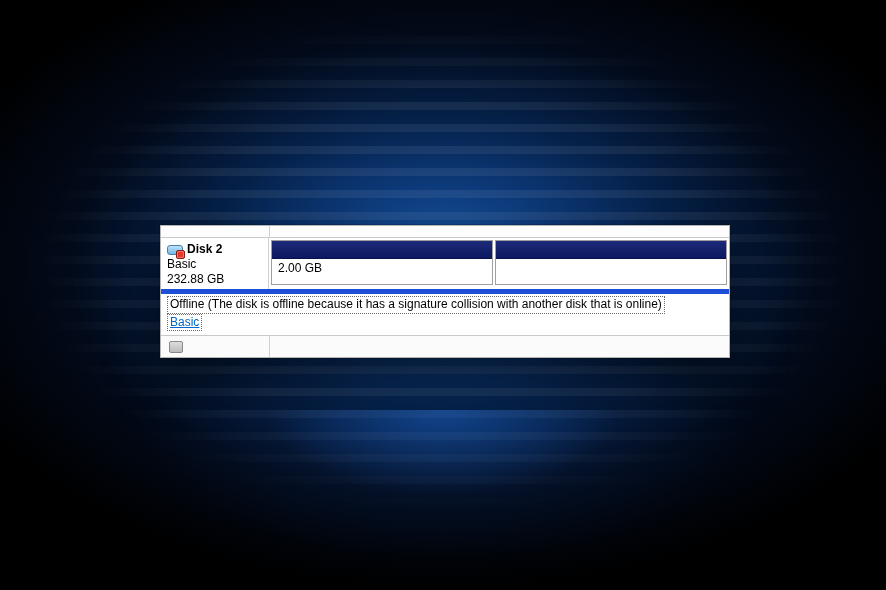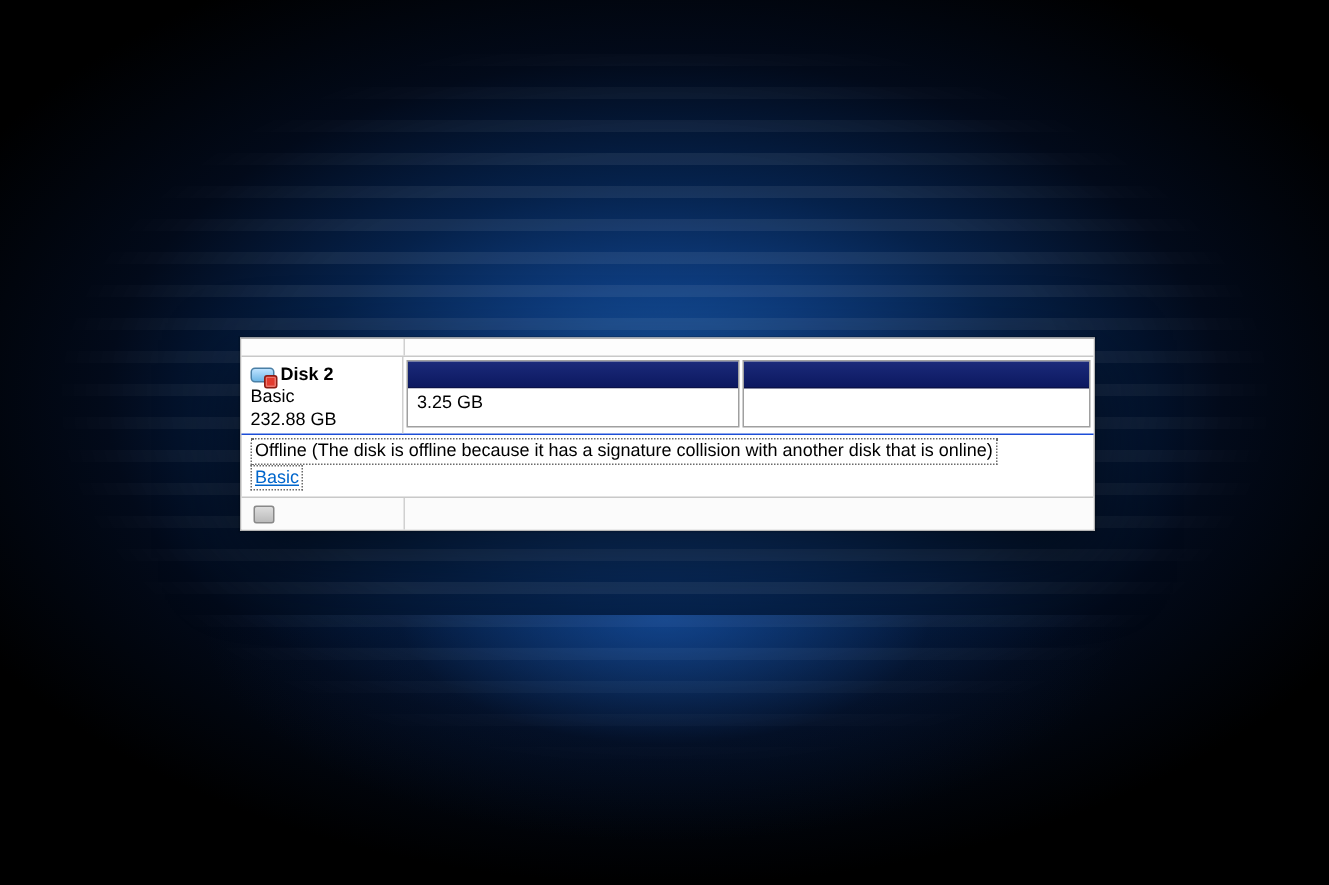--- a/index.html
+++ b/index.html
@@ -105,21 +105,21 @@
   .vol .lbl{
     padding:2px 6px 4px 6px;
     font-size:12px;
     color:#000;
     background:#fff;
   }
   .vol.a{ flex:0 0 222px; }
   .vol.b{ flex:1; }
 
   .msgrow{
-    border-top:1px solid #1d4ed8;
+    border-top:5px solid #1d4ed8;
     padding:2px 6px 4px 6px;
     line-height:1.3;
   }
   .msgrow .status{
     border:1px dotted #6b6b6b;
     padding:0 2px;
     display:inline-block;
   }
   .help{
     color:#0066cc;
@@ -169,21 +169,21 @@
         </span>
         <span>Disk 2</span>
       </div>
       <div>Basic</div>
       <div>232.88 GB</div>
     </div>
 
     <div class="vols">
       <div class="vol a">
         <div class="bar"></div>
-        <div class="lbl">3.25 GB</div>
+        <div class="lbl">2.00 GB</div>
       </div>
       <div class="vol b">
         <div class="bar"></div>
       </div>
     </div>
 
   </div>
 
   <div class="msgrow">
     <span class="status">Offline (The disk is offline because it has a signature collision with another disk that is online)</span><br>

